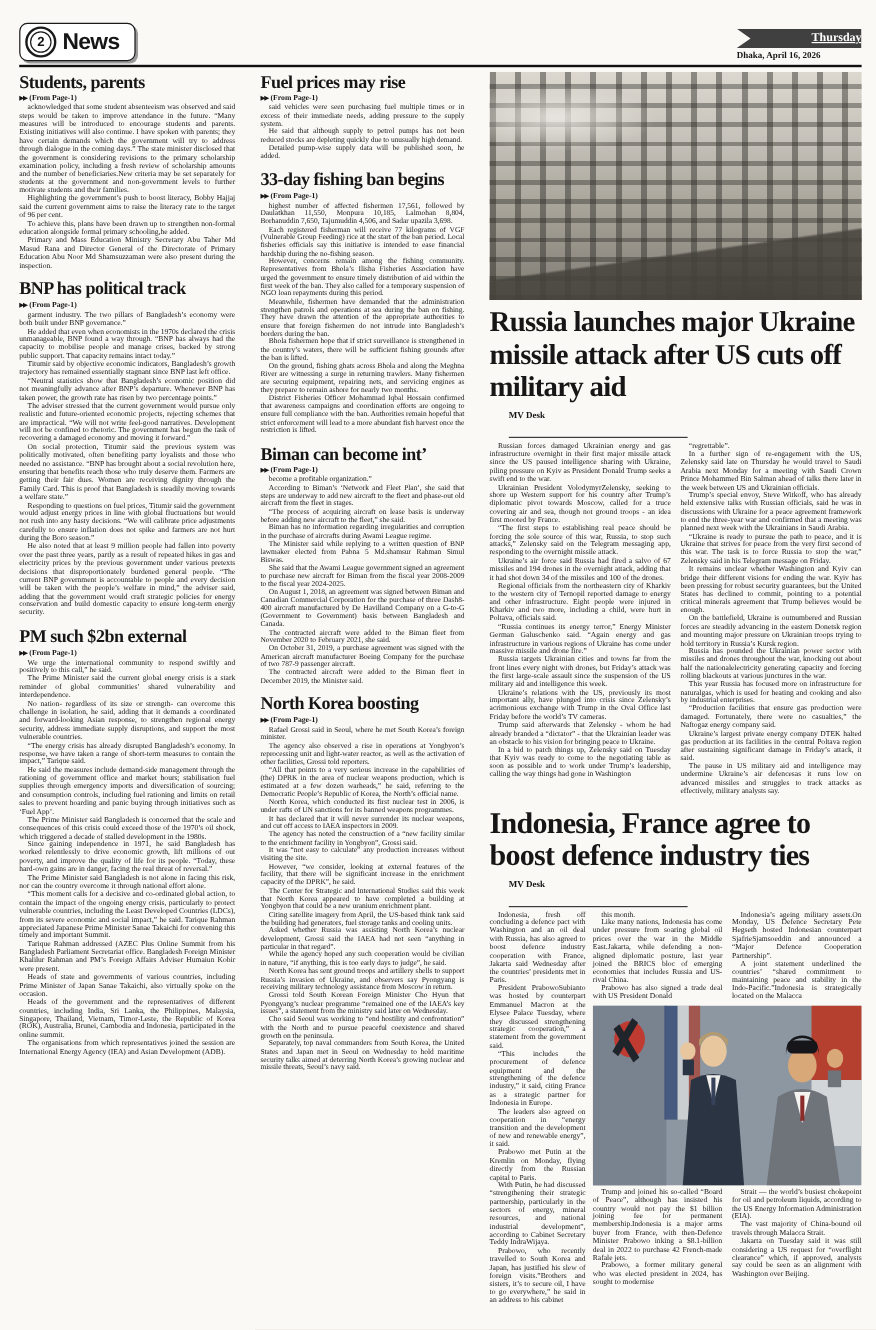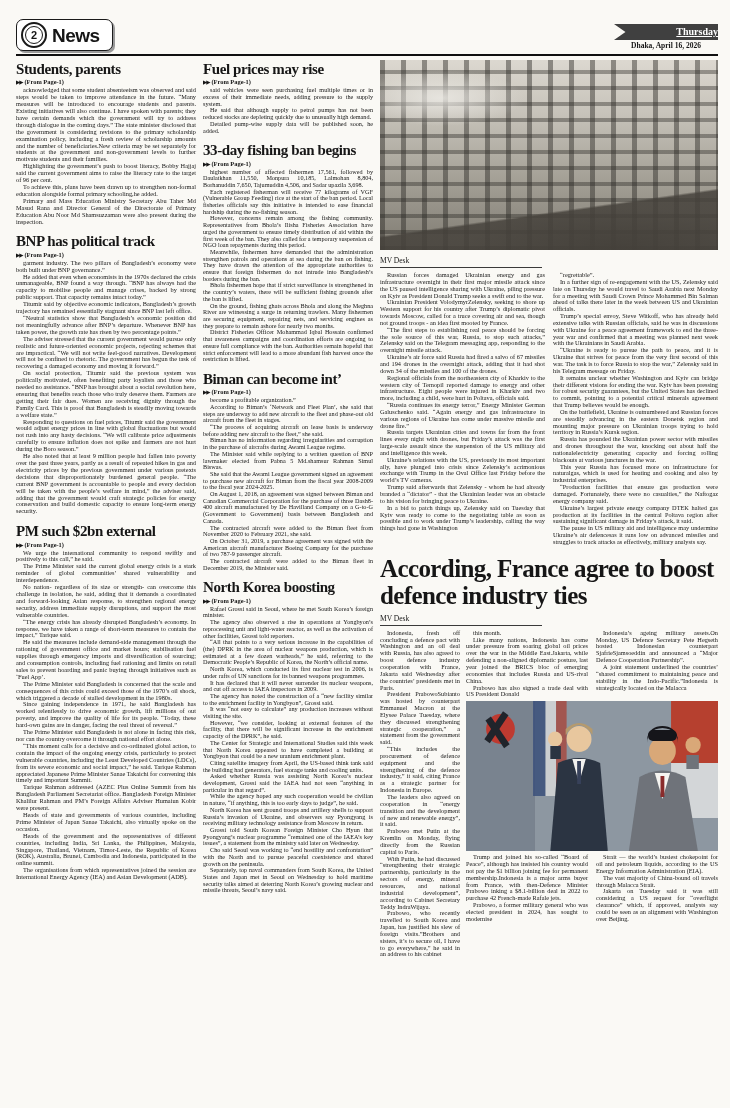--- a/index.html
+++ b/index.html
@@ -14,31 +14,31 @@
   .num-circle { width:22px; height:22px; border-radius:50%; border:2.5px solid #1a1a1a;
                 display:flex; align-items:center; justify-content:center; background:#fff; }
   .num-inner { width:16px; height:16px; border-radius:50%; border:1px solid #1a1a1a;
                display:flex; align-items:center; justify-content:center;
                font:bold 11px/1 "Liberation Sans",sans-serif; }
   .section-label { font:800 19px/1 "Liberation Sans",sans-serif; letter-spacing:-0.5px; }
   .head-right { display:flex; align-items:flex-end; gap:10px; }
   .datebox { width:104px; }
   .datebox .day { background:#404040; color:#fff; font:bold 10px/16px "Liberation Serif",serif;
                   text-align:right; clip-path:polygon(0 0,100% 0,100% 100%,0 100%,11% 50%);text-decoration:underline; }
-  .datebox .dateline { font:bold 7.5px/11px "Liberation Serif",serif; text-align:center; }
+  .datebox .dateline { font:bold 7.5px/11px "Liberation Serif",serif; }
   .masthead { text-align:left; position:relative; padding-right:14px; }
   .masthead .paper-top { font:bold italic 9px/9px "DejaVu Serif",serif; margin-left:58px; }
   .masthead .paper-name { font:900 24px/22px "Liberation Sans",sans-serif; letter-spacing:-1.5px;
                           color:#0c0c0c; transform:scaleY(1.08); transform-origin:bottom left; white-space:nowrap; }
   .ribbon { position:absolute; right:0; top:8px; width:10px; height:18px; background:#101010;
             clip-path:polygon(0 0,100% 0,100% 100%,50% 78%,0 100%); }
   .head-rule { position:absolute; top:54px; left:16px; right:12px; height:2px; background:#101010; }
 
   
-  main { position:absolute; top:60px; left:16px; right:12px; bottom:6px; display:flex; gap:7px; }
+  main { position:absolute; top:60px; left:16px; right:12px; bottom:6px; display:flex; gap:21px; }
   .col-a { width:180px; }
   .col-b { width:170px; }
   .col-right { flex:1; min-width:0; }
 
   
   article { margin:0 0 9px 0; }
   h2 { font-size:15px; line-height:1.02; font-weight:bold; letter-spacing:-0.4px; margin:2px 0 1px; }
   .tag { font-weight:bold; font-size:6.4px; line-height:8px; margin-bottom:1px; }
   .tag .arr { font-size:5.5px; letter-spacing:-1px; margin-right:2px; }
   .body-text p { margin:0; text-indent:7px; text-align:justify; }
@@ -54,22 +54,22 @@
   }
   .photo-top .rubble { height:100%;
     background:
       radial-gradient(ellipse 120px 40px at 18% 20%, rgba(235,233,228,.85), transparent 70%),
       linear-gradient(172deg, transparent 74%, rgba(70,66,60,.85) 75%),
       radial-gradient(ellipse 200px 50px at 70% 98%, rgba(55,52,47,.8), transparent 75%);
   }
   h1 { font-weight:bold; letter-spacing:-0.6px; margin:0; }
   .russia-h1 { font-size:24px; line-height:1.13; margin:2px 0 4px; }
   .indo-h1 { font-size:25px; line-height:1.08; margin:8px 0 5px; }
-  .byline { font-weight:normal; font-size:7.5px; line-height:9px; border-bottom:0.7px solid #3a3a3a;
-            width:48%; padding-bottom:2px; margin-bottom:4px; }
+  .byline { font-weight:bold; font-size:7.5px; line-height:9px; border-bottom:0.7px solid #3a3a3a;
+            width:48%; padding-bottom:14px; margin-bottom:4px;margin-left:16px; }
   .two-col { display:flex; gap:8px; }
   .two-col .tc { flex:1; min-width:0; }
   .col-right .body-text p { font-size:6.3px; line-height:6.85px; }
 
   .indo-body { display:flex; gap:6px; }
   .i-col1 { width:80px; flex:none; }
   .i-right { flex:1; min-width:0; display:flex; flex-direction:column; }
   .i-row { display:flex; gap:8px; }
   .i-row .i-c { flex:1; min-width:0; }
   .photo-2 { height:150px; margin:3px 0; }
@@ -207,20 +207,21 @@
       </article>
     </section>
 
     <section class="col-right">
 
       <div class="photo-top">
         <div class="rubble"></div>
       </div>
 
       <article>
+        <h1 class="russia-h1">Russia launches major Ukraine missile attack after US cuts off military aid</h1>
         <div class="byline">MV Desk</div>
         <div class="two-col">
           <div class="tc body-text">
               <p>Russian forces damaged Ukrainian energy and gas infrastructure overnight in their first major missile attack since the US paused intelligence sharing with Ukraine, piling pressure on Kyiv as President Donald Trump seeks a swift end to the war.</p>
               <p>Ukrainian President VolodymyrZelensky, seeking to shore up Western support for his country after Trump’s diplomatic pivot towards Moscow, called for a truce covering air and sea, though not ground troops - an idea first mooted by France.</p>
               <p>“The first steps to establishing real peace should be forcing the sole source of this war, Russia, to stop such attacks,” Zelensky said on the Telegram messaging app, responding to the overnight missile attack.</p>
               <p>Ukraine’s air force said Russia had fired a salvo of 67 missiles and 194 drones in the overnight attack, adding that it had shot down 34 of the missiles and 100 of the drones.</p>
               <p>Regional officials from the northeastern city of Kharkiv to the western city of Ternopil reported damage to energy and other infrastructure. Eight people were injured in Kharkiv and two more, including a child, were hurt in Poltava, officials said.</p>
               <p>“Russia continues its energy terror,” Energy Minister German Galuschenko said. “Again energy and gas infrastructure in various regions of Ukraine has come under massive missile and drone fire.”</p>
               <p>Russia targets Ukrainian cities and towns far from the front lines every night with drones, but Friday’s attack was the first large-scale assault since the suspension of the US military aid and intelligence this week.</p>
@@ -238,21 +239,21 @@
               <p>Russia has pounded the Ukrainian power sector with missiles and drones throughout the war, knocking out about half the nationalelectricity generating capacity and forcing rolling blackouts at various junctures in the war.</p>
               <p>This year Russia has focused more on infrastructure for naturalgas, which is used for heating and cooking and also by industrial enterprises.</p>
               <p>“Production facilities that ensure gas production were damaged. Fortunately, there were no casualties,” the Naftogaz energy company said.</p>
               <p>Ukraine’s largest private energy company DTEK halted gas production at its facilities in the central Poltava region after sustaining significant damage in Friday’s attack, it said.</p>
               <p>The pause in US military aid and intelligence may undermine Ukraine’s air defencesas it runs low on advanced missiles and struggles to track attacks as effectively, military analysts say.</p>
             </div>
         </div>
       </article>
 
       <article>
-        <h1 class="indo-h1">According, France agree to boost defence industry ties</h1>
+        <h1 class="indo-h1">Indonesia, France agree to boost defence industry ties</h1>
         <div class="byline">MV Desk</div>
         <div class="indo-body">
           <div class="i-col1 body-text">
               <p>Indonesia, fresh off concluding a defence pact with Washington and an oil deal with Russia, has also agreed to boost defence industry cooperation with France, Jakarta said Wednesday after the countries’ presidents met in Paris.</p>
               <p>President PrabowoSubianto was hosted by counterpart Emmanuel Macron at the Elysee Palace Tuesday, where they discussed strengthening strategic cooperation,” a statement from the government said.</p>
               <p>“This includes the procurement of defence equipment and the strengthening of the defence industry,” it said, citing France as a strategic partner for Indonesia in Europe.</p>
               <p>The leaders also agreed on cooperation in “energy transition and the development of new and renewable energy”, it said.</p>
               <p>Prabowo met Putin at the Kremlin on Monday, flying directly from the Russian capital to Paris.</p>
               <p>With Putin, he had discussed “strengthening their strategic partnership, particularly in the sectors of energy, mineral resources, and national industrial development”, according to Cabinet Secretary Teddy IndraWijaya.</p>
               <p>Prabowo, who recently travelled to South Korea and Japan, has justified his slew of foreign visits.”Brothers and sisters, it’s to secure oil, I have to go everywhere,” he said in an address to his cabinet</p>

